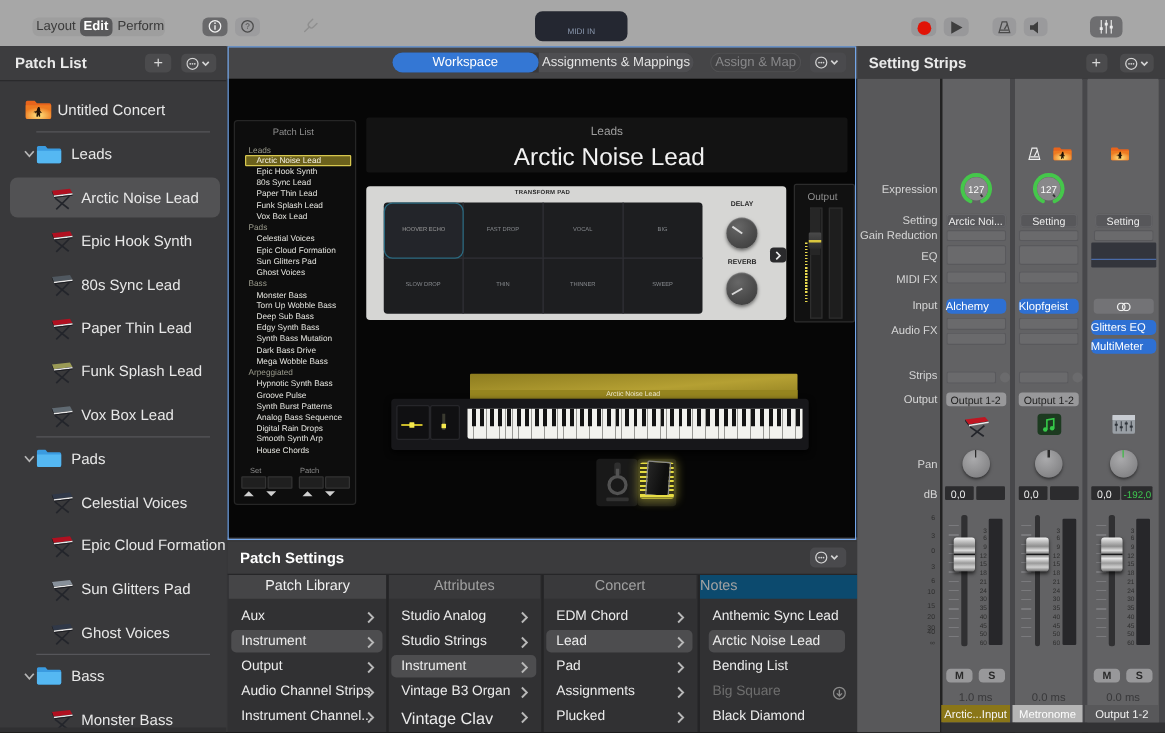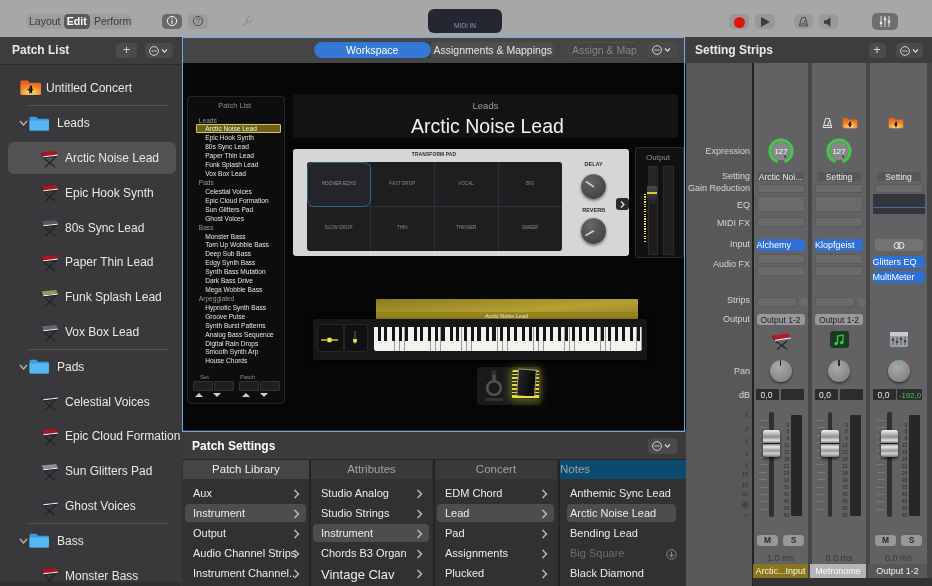--- a/index.html
+++ b/index.html
@@ -431,21 +431,21 @@
         </svg>
 <div class="abs" style="left:139px;top:73.7px;font-size:11px;color:#ececec;white-space:nowrap;">Studio Strings</div>
 <svg class="abs" style="left:234px;top:75.7px;" width="7" height="10" viewBox="0 0 7 10">
           <path d="M1.5 1 L5.5 5 L1.5 9" stroke="#b8b8b8" stroke-width="1.5" fill="none"></path>
         </svg>
 <div class="abs" style="left:131px;top:91.4px;width:116px;height:17.5px;background:#4d4d4f;border-radius:4px;"></div>
 <div class="abs" style="left:139px;top:93.9px;font-size:11px;color:#ececec;white-space:nowrap;">Instrument</div>
 <svg class="abs" style="left:234px;top:95.9px;" width="7" height="10" viewBox="0 0 7 10">
           <path d="M1.5 1 L5.5 5 L1.5 9" stroke="#b8b8b8" stroke-width="1.5" fill="none"></path>
         </svg>
-<div class="abs" style="left:139px;top:114.1px;font-size:11px;color:#ececec;white-space:nowrap;">Chords B3 Organ</div>
+<div class="abs" style="left:139px;top:114.1px;font-size:11px;color:#ececec;white-space:nowrap;">Vintage B3 Organ</div>
 <svg class="abs" style="left:234px;top:116.1px;" width="7" height="10" viewBox="0 0 7 10">
           <path d="M1.5 1 L5.5 5 L1.5 9" stroke="#b8b8b8" stroke-width="1.5" fill="none"></path>
         </svg>
 <div class="abs" style="left:139px;top:134.3px;font-size:13px;color:#ececec;white-space:nowrap;">Vintage Clav</div>
 <svg class="abs" style="left:234px;top:136.3px;" width="7" height="10" viewBox="0 0 7 10">
           <path d="M1.5 1 L5.5 5 L1.5 9" stroke="#b8b8b8" stroke-width="1.5" fill="none"></path>
         </svg>
 <div class="abs" style="left:253px;top:27px;width:122px;height:19px;background:#39393b;color:#a2a2a2;font-size:11.5px;text-align:center;line-height:19px;">Concert</div>
 <div class="abs" style="left:263px;top:53.5px;font-size:11px;color:#ececec;white-space:nowrap;">EDM Chord</div>
 <svg class="abs" style="left:359px;top:55.5px;" width="7" height="10" viewBox="0 0 7 10">
@@ -465,21 +465,21 @@
           <path d="M1.5 1 L5.5 5 L1.5 9" stroke="#b8b8b8" stroke-width="1.5" fill="none"></path>
         </svg>
 <div class="abs" style="left:263px;top:134.3px;font-size:11px;color:#ececec;white-space:nowrap;">Plucked</div>
 <svg class="abs" style="left:359px;top:136.3px;" width="7" height="10" viewBox="0 0 7 10">
           <path d="M1.5 1 L5.5 5 L1.5 9" stroke="#b8b8b8" stroke-width="1.5" fill="none"></path>
         </svg>
 <div class="abs" style="left:378px;top:27px;width:126px;height:19px;background:#0c4a6e;color:#a2a2a2;font-size:11.5px;text-align:left;line-height:19px;">Notes</div>
 <div class="abs" style="left:388px;top:53.5px;font-size:11px;color:#ececec;white-space:nowrap;">Anthemic Sync Lead</div>
 <div class="abs" style="left:385px;top:71.2px;width:109px;height:17.5px;background:#4d4d4f;border-radius:4px;"></div>
 <div class="abs" style="left:388px;top:73.7px;font-size:11px;color:#ececec;white-space:nowrap;">Arctic Noise Lead</div>
-<div class="abs" style="left:388px;top:93.9px;font-size:11px;color:#ececec;white-space:nowrap;">Bending Lead</div>
+<div class="abs" style="left:388px;top:93.9px;font-size:11px;color:#ececec;white-space:nowrap;">Bending List</div>
 <div class="abs" style="left:388px;top:114.1px;font-size:11px;color:#6e6e6e;white-space:nowrap;">Big Square</div>
 <svg class="abs" style="left:484px;top:115.6px;" width="11" height="11" viewBox="0 0 11 11">
           <circle cx="5.5" cy="5.5" r="4.7" fill="none" stroke="#8a8a8a" stroke-width="1"></circle>
           <path d="M5.5 2.8 L5.5 7.6 M3.4 5.7 L5.5 7.8 L7.6 5.7" stroke="#8a8a8a" stroke-width="1.1" fill="none"></path>
         </svg>
 <div class="abs" style="left:388px;top:134.3px;font-size:11px;color:#ececec;white-space:nowrap;">Black Diamond</div>
 <div class="abs" style="left:127px;top:27px;width:2px;height:126px;background:#242426;"></div>
 <div class="abs" style="left:251px;top:27px;width:2px;height:126px;background:#242426;"></div>
 <div class="abs" style="left:376px;top:27px;width:2px;height:126px;background:#242426;"></div>
 </div>

